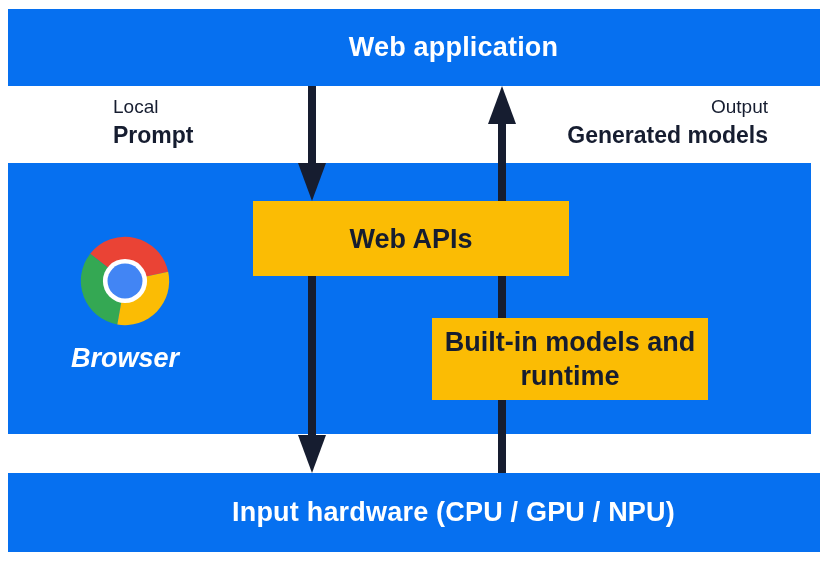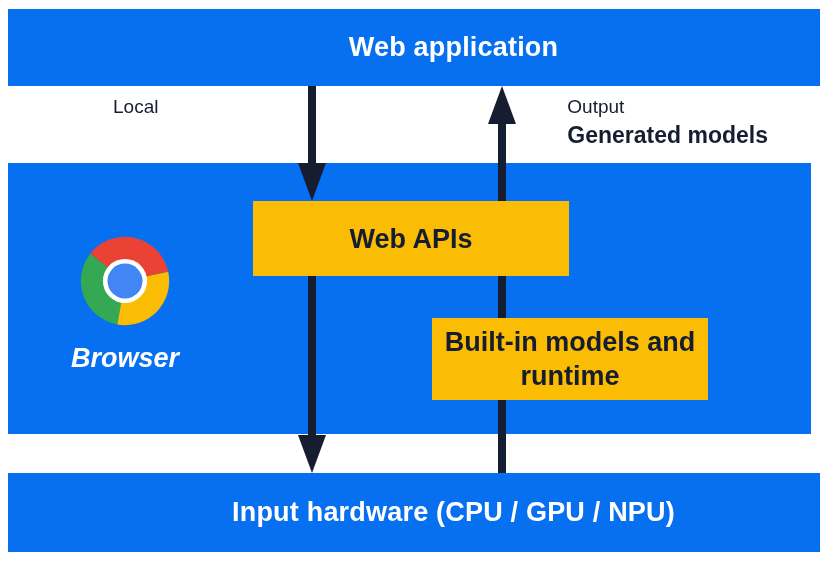--- a/index.html
+++ b/index.html
@@ -32,21 +32,21 @@
   }
   .band{
     position:absolute;left:8px;top:163px;width:803px;height:271px;
     background:var(--blue);z-index:0;
   }
   
   .io{position:absolute;color:var(--navy);line-height:1.2;}
   .io .caption{font-size:19px;font-weight:400;display:block;}
   .io .value{font-size:23px;font-weight:700;display:block;margin-top:3px;}
   .io-input{left:113px;top:96px;text-align:left;}
-  .io-output{right:52px;top:96px;text-align:left;margin-left:45px;}
+  .io-output{right:52px;top:96px;text-align:right;margin-left:45px;}
   
   .arrow-line{position:absolute;width:8px;background:var(--navy);z-index:1;}
   .arrow-head{position:absolute;width:0;height:0;z-index:1;}
   .head-down{border-left:14px solid transparent;border-right:14px solid transparent;border-top:38px solid var(--navy);}
   .head-up{border-left:14px solid transparent;border-right:14px solid transparent;border-bottom:38px solid var(--navy);}
   .down1-line{left:308px;top:86px;height:79px;}
   .down1-head{left:298px;top:163px;}
   .down2-line{left:308px;top:276px;height:159px;}
   .down2-head{left:298px;top:435px;}
   .up-head{left:488px;top:86px;}
@@ -70,20 +70,21 @@
 <body>
 
 <div class="figure">
 
   <div class="bar bar-top">
     <span class="bar-label">Web application</span>
   </div>
 
   <div class="io io-input">
     <span class="caption">Local</span>
+    <span class="value">Prompt</span>
   </div>
   <div class="io io-output">
     <span class="caption">Output</span>
     <span class="value">Generated models</span>
   </div>
 
   <div class="band"></div>
 
   <div class="arrow-line down1-line"></div>
   <div class="arrow-head head-down down1-head"></div>

